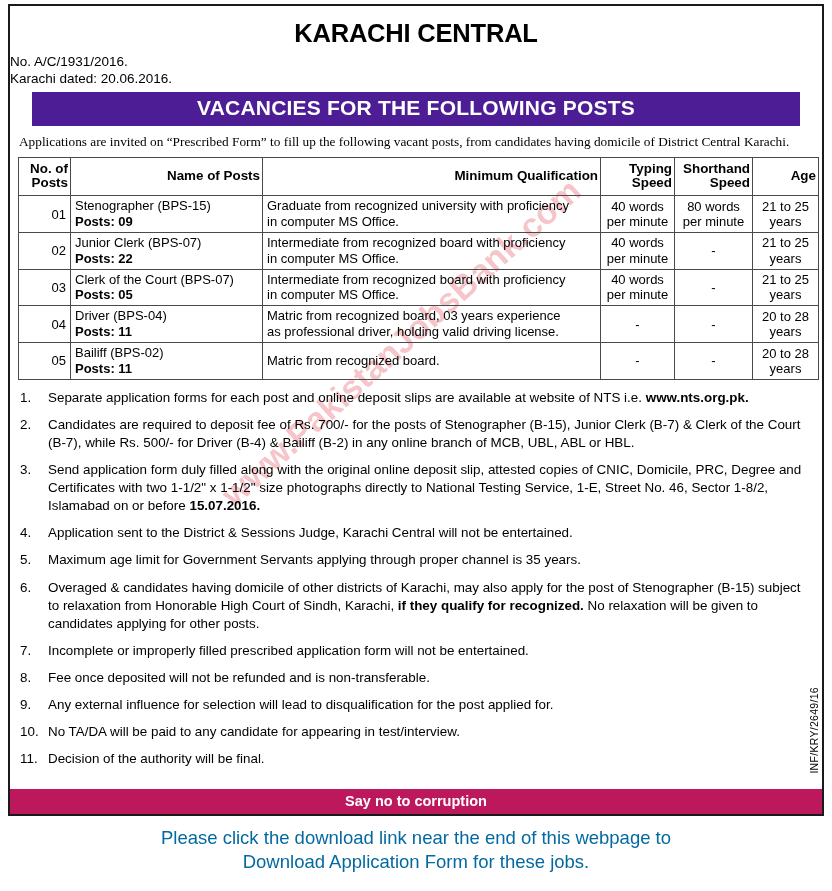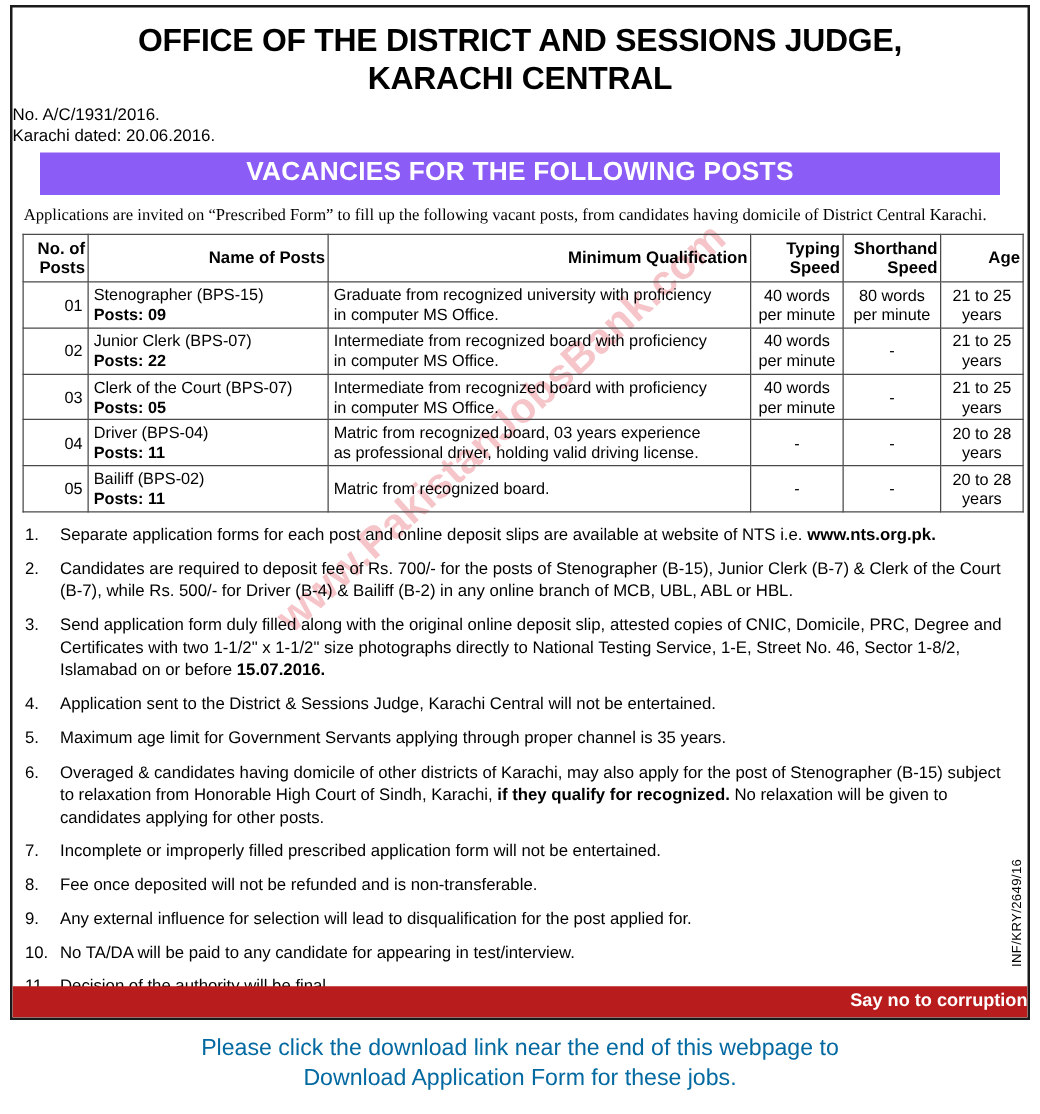--- a/index.html
+++ b/index.html
@@ -54,21 +54,21 @@
   .org-title .l2 { display: block; }
 
   .refblock {
     padding: 4px 10px 0 0;
     font-size: 13.5px;
     line-height: 1.22;
   }
 
   .banner {
     margin: 5px 22px 0 22px;
-    background: #8b5cf6;
+    background: #4c1d95;
     color: #fff;
     text-align: center;
     font-size: 21px;
     font-weight: bold;
     padding: 4px 0 6px 0;
     letter-spacing: 0.2px;
   }
 
   .intro {
     font-size: 13.3px;
@@ -144,23 +144,23 @@
     writing-mode: vertical-rl;
     transform: rotate(180deg);
     font-size: 10.5px;
     letter-spacing: 0.3px;
     z-index: 12;
   }
 
   .slogan {
     position: absolute;
     left: 0; right: 0; bottom: 0;
-    background: #b91c1c;
+    background: #be185d;
     color: #fff;
-    text-align: right;
+    text-align: center;
     font-size: 14.5px;
     font-weight: bold;
     padding: 4px 0 5px 0;
     z-index: 11;
   }
 
   
   .downloadnote {
     position: absolute;
     left: 0; right: 0; top: 826px;
@@ -175,21 +175,20 @@
 </head>
 <body>
 
 <div class="ad">
 
   <div class="watermark">www.PakistanJobsBank.com</div>
 
   <div class="content">
 
     <div class="org-title">
-      <span>OFFICE OF THE DISTRICT AND SESSIONS JUDGE,</span>
       <span class="l2">KARACHI CENTRAL</span>
     </div>
 
     <div class="refblock">
       <div>No. A/C/1931/2016.</div>
       <div>Karachi dated: 20.06.2016.</div>
     </div>
 
     <div class="banner">VACANCIES FOR THE FOLLOWING POSTS</div>
 

